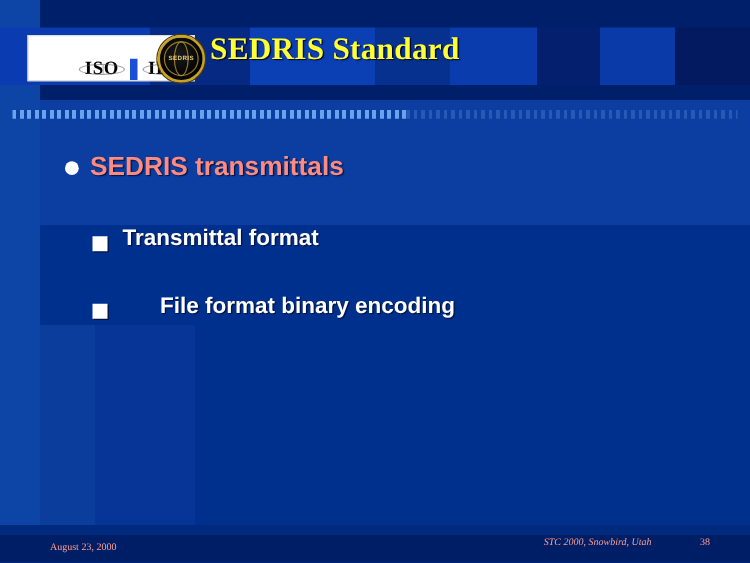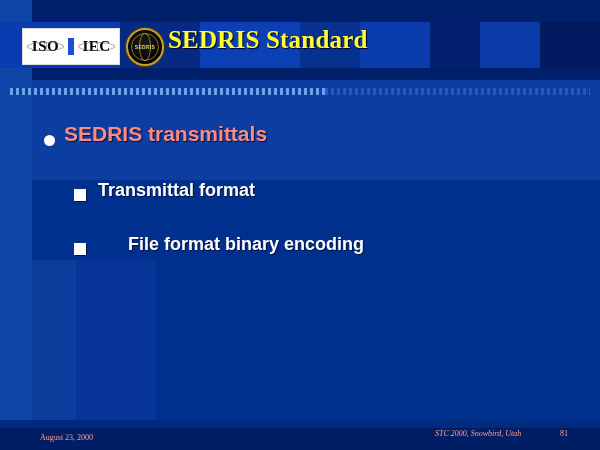--- a/index.html
+++ b/index.html
@@ -98,21 +98,22 @@
   }
 
   
   .logo-iso-iec {
     position: absolute;
     left: 22px; top: 28px;
     width: 96px; height: 35px;
     background: #ffffff;
     border: 1px solid #dddddd;
     display: flex;
-    align-items: center;
+    align-items: flex-end;
+    padding-left: 36px;
   }
   .logo-cell {
     flex: 1;
     position: relative;
     display: flex;
     align-items: center;
     justify-content: center;
     font-family: "Liberation Serif", serif;
     font-weight: bold;
     font-size: 15px;
@@ -184,23 +185,23 @@
     left: 325px; top: 88px;
     width: 265px; height: 7px;
     background-image: repeating-linear-gradient(90deg,
         #2f63bd 0px, #2f63bd 3px, #0b3ea0 3px, #0b3ea0 6px);
     opacity: 0.75;
   }
 
   
   .bullet-l1 {
     position: absolute;
-    left: 44px;
-    display: flex;
-    align-items: flex-end;
+    left: 52px;
+    display: flex;
+    align-items: center;
     gap: 9px;
   }
   .bullet-l1 .dot {
     width: 11px; height: 11px;
     border-radius: 50%;
     background: #ffffff;
     flex: 0 0 auto;
   }
   .bullet-l1 .label {
     color: #ff8a80;
@@ -300,15 +301,15 @@
     <span class="label">Transmittal format</span>
   </div>
 
   <div class="bullet-l2" style="top:234px;gap:42px;">
     <span class="sq"></span>
     <span class="label">File format binary encoding</span>
   </div>
 
   <div class="footer-left">August 23, 2000</div>
   <div class="footer-center">STC 2000, Snowbird, Utah</div>
-  <div class="footer-page">81</div>
+  <div class="footer-page">38</div>
 
 </div>
 
 </body></html>

